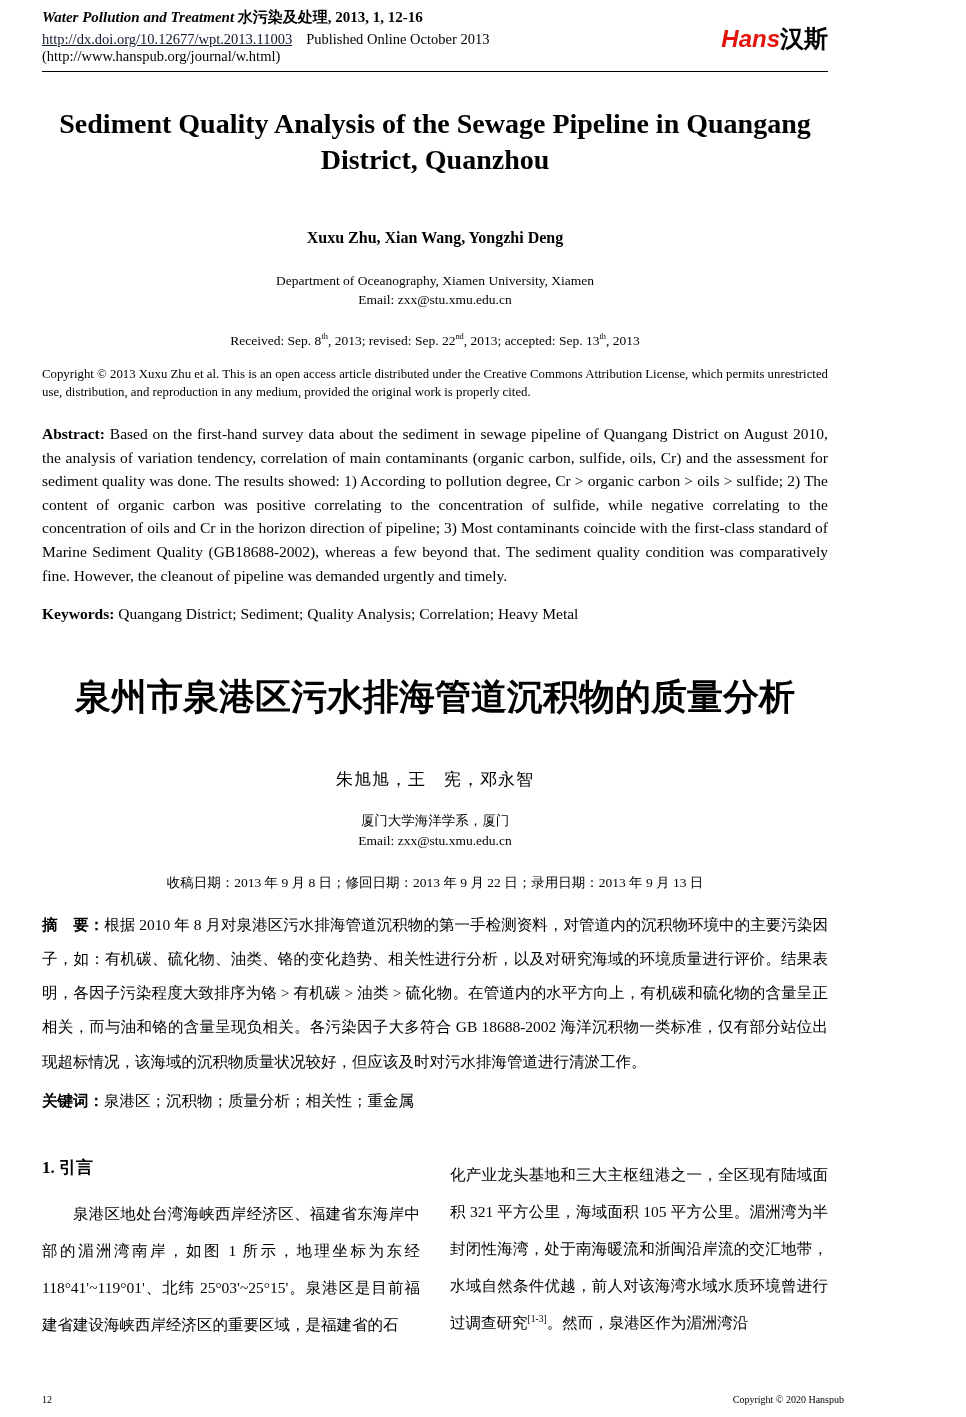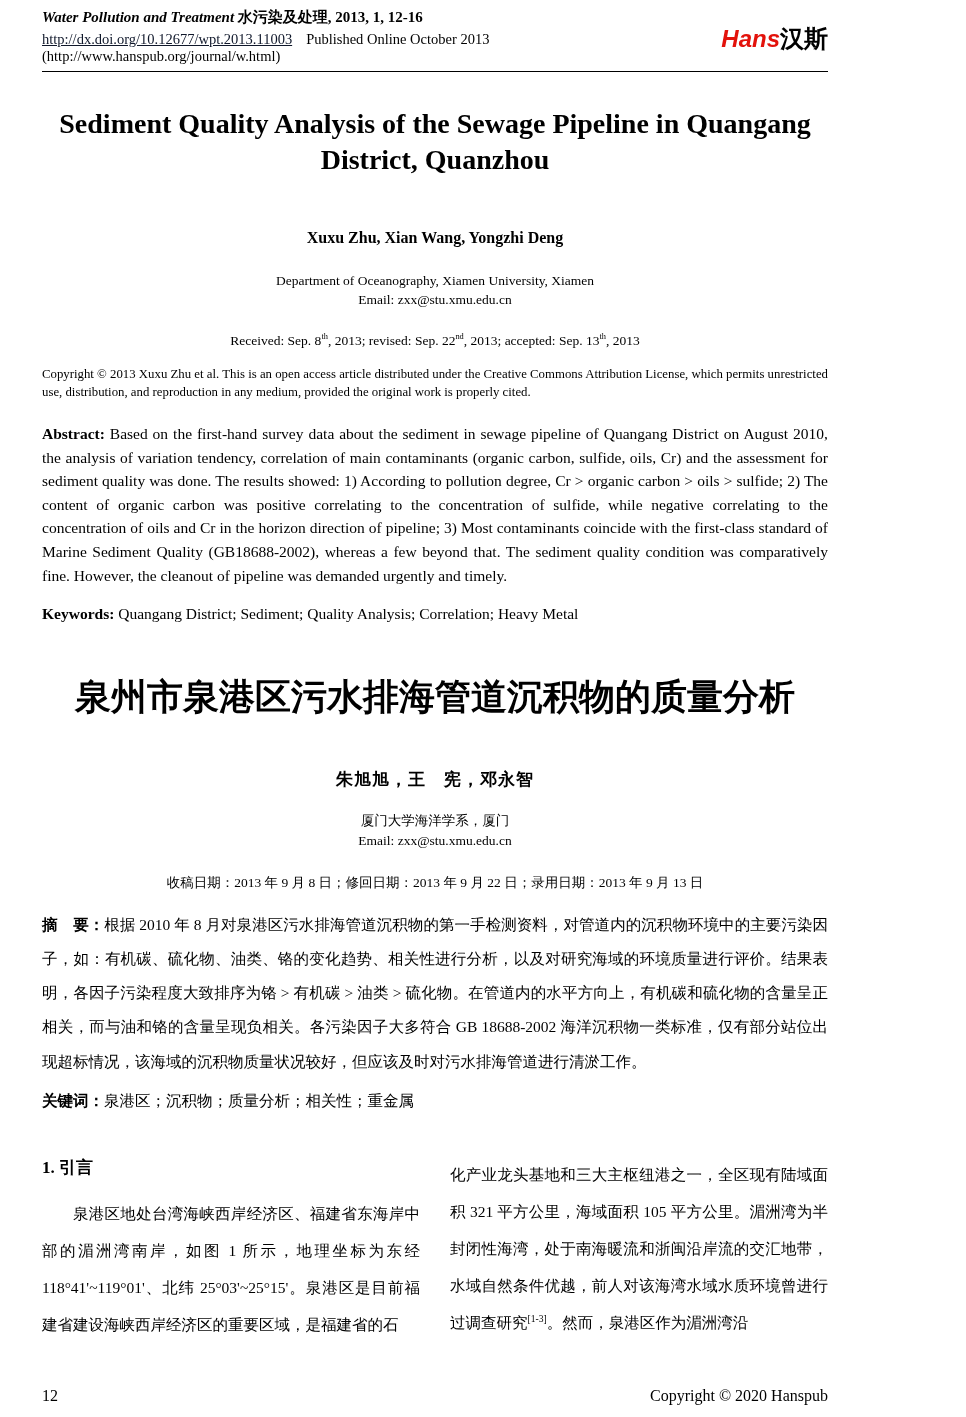--- a/index.html
+++ b/index.html
@@ -27,33 +27,33 @@
   .title-en { font-size: 28px; font-weight: bold; text-align: center; max-width: 810px; margin: 34px auto 0; line-height: 1.3; }
   .authors-en { font-size: 16px; font-weight: bold; text-align: center; margin-top: 50px; }
   .affil-block { font-size: 13.5px; text-align: center; margin-top: 24px; line-height: 1.45; }
   .received { font-size: 13.5px; text-align: center; margin-top: 22px; }
   sup { font-size: 0.62em; }
   .copyright-notice { font-size: 12.8px; text-align: justify; line-height: 1.4; margin: 18px 0 0; }
   .abstract { font-size: 15.5px; text-align: justify; line-height: 1.52; margin: 20px 0 0; }
   .keywords { font-size: 15.5px; margin: 18px 0 0; }
   
   .title-zh { font-size: 36px; font-weight: bold; text-align: center; margin: 50px 0 0; }
-  .authors-zh { font-size: 17px; font-weight: bold; text-align: center; margin-top: 46px; letter-spacing: 1px; }
+  .authors-zh { font-size: 17px; font-weight: normal; text-align: center; margin-top: 46px; letter-spacing: 1px; }
   .affil-zh { margin-top: 20px; }
   .dates-zh { font-size: 13.5px; text-align: center; margin-top: 24px; }
   .abstract-zh { font-size: 15.5px; text-align: justify; line-height: 2.2; margin: 16px 0 0; }
   .keywords-zh { font-size: 15.5px; margin: 12px 0 0; }
   
   .two-col { display: flex; gap: 30px; margin-top: 44px; }
   .col { flex: 1; min-width: 0; }
   .section-heading { font-size: 17px; font-weight: bold; margin: 0 0 16px; }
   .body-para { font-size: 15.5px; text-align: justify; line-height: 2.4; margin: 0; }
   .indent { text-indent: 2em; }
   
-  .footer { position: absolute; left: 42px; right: 42px; bottom: 12px; display: flex; justify-content: space-between; font-size: 16px; align-items: center; }
+  .footer { position: absolute; left: 42px; right: 26px; bottom: 12px; display: flex; justify-content: space-between; font-size: 10px; align-items: center; }
 </style>
 </head>
 <body>
 
 <div class="page">
 
   <div class="header">
     <div class="header-left">
       <div class="h-line1">
         <span class="j-en">Water Pollution and Treatment</span><span class="j-zh"> 水污染及处理, 2013, 1, 12-16</span>

